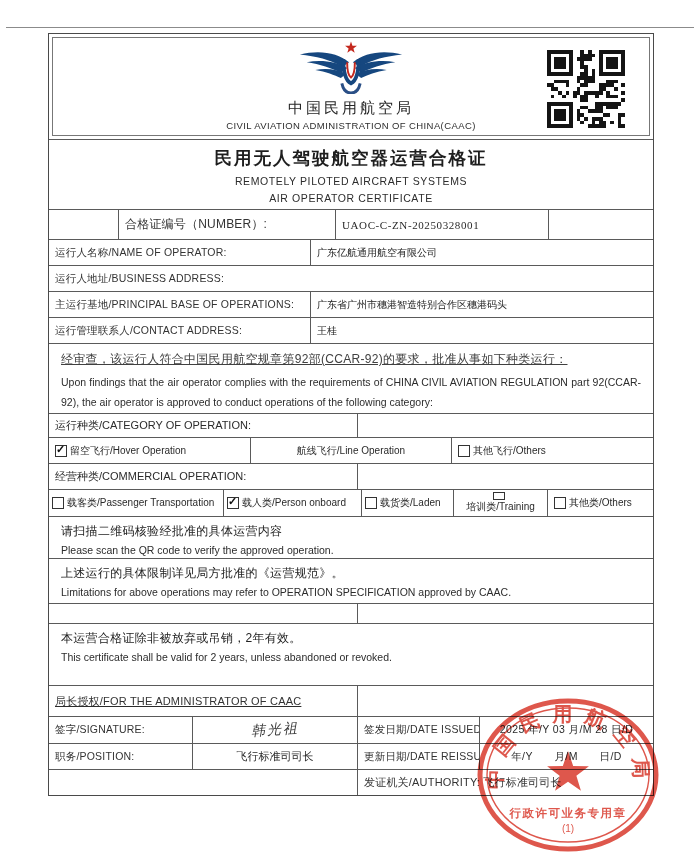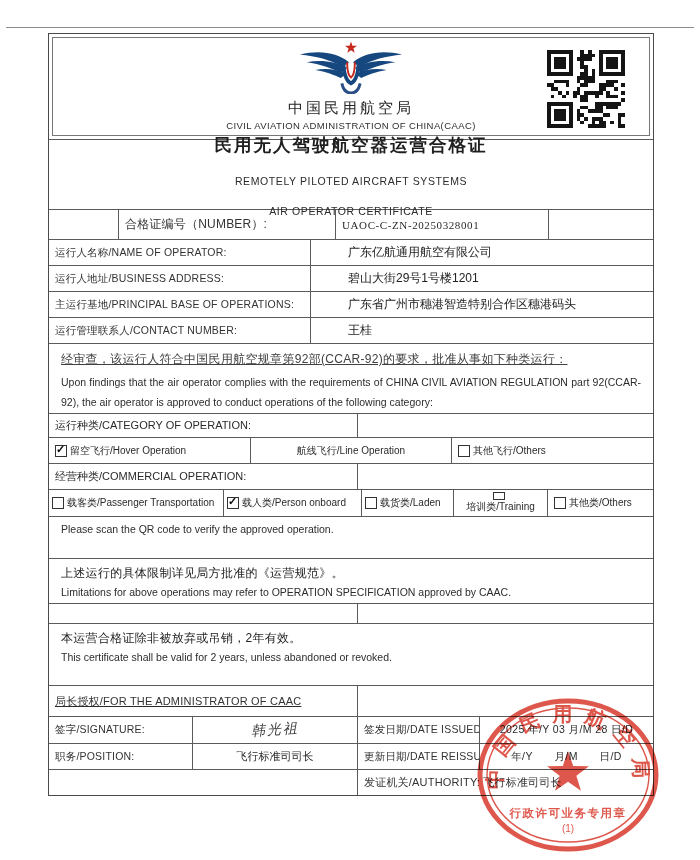--- a/index.html
+++ b/index.html
@@ -7,32 +7,32 @@
        font-family:"Liberation Sans",sans-serif;color:#2b2b2b;
        -webkit-font-smoothing:antialiased;overflow:hidden;}
   .topline{position:absolute;left:6px;top:27px;width:688px;height:1px;background:#8b8b8b;}
   .frame{position:absolute;left:48px;top:33px;width:604px;border:1.3px solid #4a4a4a;background:#fff;}
   .row{display:flex;box-sizing:border-box;border-bottom:1px solid #5a5a5a;position:relative;}
   .row:last-child{border-bottom:none;}
   .cell{box-sizing:border-box;border-right:1px solid #5a5a5a;display:flex;align-items:center;
         padding:2px 6px;overflow:hidden;}
   .cell:last-child{border-right:none;}
   .lbl{font-size:10.5px;color:#333;letter-spacing:.2px;white-space:nowrap;}
-  .val{font-size:12px;color:#222;font-family:Liberation Sans, sans-serif;white-space:nowrap;margin-left:31px;}
+  .val{font-size:10px;color:#222;font-family:Liberation Mono, monospace;white-space:nowrap;}
   
   .r-header{height:106px;}
   .hd-inset{position:absolute;left:3px;top:3px;right:3px;bottom:3px;border:1px solid #777;}
   .hd-center{position:absolute;left:0;right:0;top:6px;text-align:center;}
   .org-cn{font-family:"Liberation Serif",serif;font-size:15px;letter-spacing:3px;color:#262626;margin-top:1px;}
   .org-en{font-size:9.5px;letter-spacing:.4px;color:#2e2e2e;margin-top:2px;}
   .qr{position:absolute;right:28px;top:16px;width:78px;height:78px;}
   
   .r-title{height:70px;flex-direction:column;justify-content:center;align-items:center;display:flex;}
   .cert-cn{font-family:"Liberation Serif",serif;font-weight:bold;font-size:17.5px;letter-spacing:2px;color:#1e1e1e;}
-  .cert-en{font-size:10.5px;letter-spacing:.6px;color:#2c2c2c;margin-top:18px;}
+  .cert-en{font-size:10.5px;letter-spacing:.6px;color:#2c2c2c;margin-top:5px;}
   
   .r-number{height:30px;}
   .c-blank1{width:70px;}
   .c-numlbl{width:217px;font-size:12px;}
   .c-numval{width:213px;}
   .numval{font-size:11px;letter-spacing:.6px;color:#2a2a2a;font-family:"Liberation Serif",serif;}
   .c-rest{flex:1;}
   
   .r-info{height:26px;}
   .c-infolbl{width:262px;}
@@ -257,32 +257,29 @@
   </div>
 
   <div class="row r-info">
     <div class="cell c-infolbl lbl">运行人名称/NAME OF OPERATOR:</div>
     <div class="cell c-infoval">
       <span class="val">广东亿航通用航空有限公司</span>
     </div>
   </div>
   <div class="row r-info">
     <div class="cell c-infolbl lbl">运行人地址/BUSINESS ADDRESS:</div>
-    <div class="cell c-infoval">
-      <span class="val">碧山大街29号1号楼1201</span>
-    </div>
   </div>
   <div class="row r-info">
     <div class="cell c-infolbl lbl">主运行基地/PRINCIPAL BASE OF OPERATIONS:</div>
     <div class="cell c-infoval">
       <span class="val">广东省广州市穗港智造特别合作区穗港码头</span>
     </div>
   </div>
   <div class="row r-info">
-    <div class="cell c-infolbl lbl">运行管理联系人/CONTACT NUMBER:</div>
+    <div class="cell c-infolbl lbl">运行管理联系人/CONTACT ADDRESS:</div>
     <div class="cell c-infoval">
       <span class="val">王桂</span>
     </div>
   </div>
 
   <div class="row r-findings">
     <div class="f-cn">经审查，该运行人符合中国民用航空规章第92部(CCAR-92)的要求，批准从事如下种类运行：</div>
     <div class="f-en">Upon findings that the air operator complies with the requirements of CHINA CIVIL AVIATION REGULATION part 92(CCAR-92), the air operator is approved to conduct operations of the following category:</div>
   </div>
 
@@ -339,20 +336,21 @@
     </div>
     <div class="cell c-rest opt">
       <span class="cb">
           <i></i>
         </span>
       <span>其他类/Others</span>
     </div>
   </div>
 
   <div class="row r-note r-qrnote">
+    <div class="n-cn">请扫描二维码核验经批准的具体运营内容</div>
     <div class="n-en">Please scan the QR code to verify the approved operation.</div>
   </div>
 
   <div class="row r-note r-limit">
     <div class="n-cn">上述运行的具体限制详见局方批准的《运营规范》。</div>
     <div class="n-en">Limitations for above operations may refer to OPERATION SPECIFICATION approved by CAAC.</div>
   </div>
 
   <div class="row r-empty1">
     <div class="cell c-half"></div>

